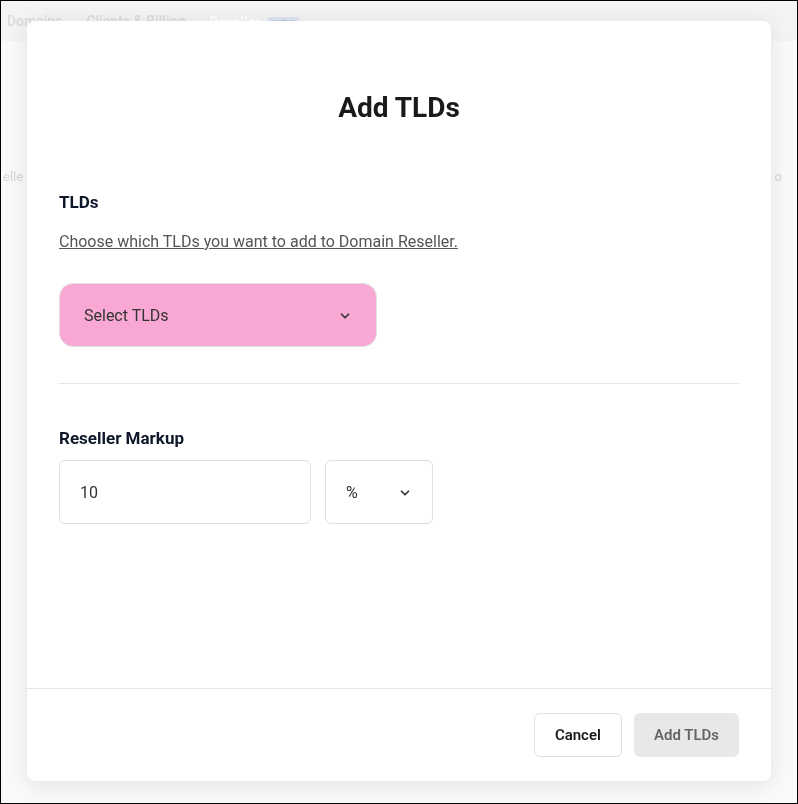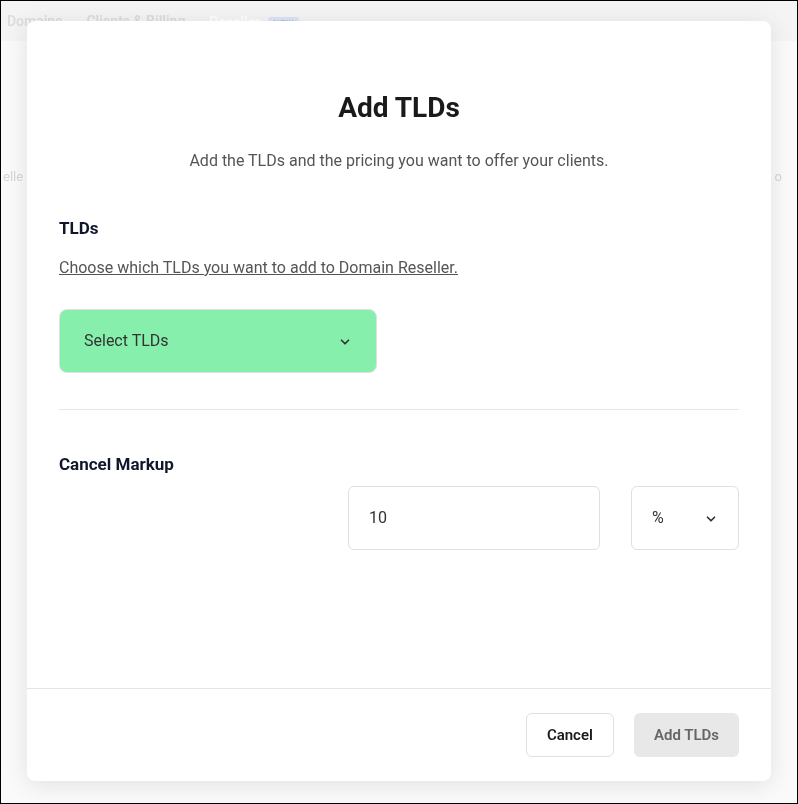--- a/index.html
+++ b/index.html
@@ -118,32 +118,31 @@
       background: #e5e5e5;
       margin: 0 0 44px 0;
     }
     .select-btn {
       display: inline-flex;
       align-items: center;
       justify-content: space-between;
       height: 64px;
       padding: 0 24px;
       border: 1px solid #e0e0e0;
-      border-radius: 8px;
-      background: #86efac;
+      border-radius: 14px;
+      background: #f9a8d4;
       cursor: pointer;
       font-size: 16px;
       color: #333;
       min-width: 318px;
       text-align: center;
     }
     .input-row {
       display: flex;
-      gap: 31px;
-      justify-content: flex-end;
+      gap: 14px;
     }
     .text-input {
       height: 64px;
       padding: 0 20px;
       border: 1px solid #e0e0e0;
       border-radius: 6px;
       background: #fff;
       font-size: 16px;
       color: #333;
       width: 252px;
@@ -170,21 +169,21 @@
     }
     .chevron-icon svg {
       width: 100%;
       height: 100%;
     }
     .modal-footer {
       border-top: 1px solid #e5e5e5;
       padding: 24px 32px;
       display: flex;
       justify-content: flex-end;
-      gap: 20px;
+      gap: 12px;
     }
     .btn {
       height: 44px;
       padding: 0 20px;
       border-radius: 6px;
       font-size: 15px;
       font-weight: 600;
       cursor: pointer;
       font-family: inherit;
       display: inline-flex;
@@ -214,42 +213,41 @@
 </div>
 <div class="bg-body">
   <span class="bg-side-text bg-side-left">elle</span>
   <span class="bg-side-text bg-side-right">s o</span>
 </div>
 <div class="overlay"></div>
 
 <div class="modal">
   <div class="modal-header">
     <h1 class="modal-title">Add TLDs</h1>
-    <p class="modal-subtitle">Add the TLDs and the pricing you want to offer your clients.</p>
   </div>
 
   <div class="modal-body">
 
     <div class="section">
       <div class="section-label">TLDs</div>
       <div class="section-desc">Choose which TLDs you want to add to Domain Reseller.</div>
       <div class="select-btn">
         <span>Select TLDs</span>
         <span class="chevron-icon">
           <svg viewBox="0 0 24 24" fill="none" stroke="#333" stroke-width="3" stroke-linecap="round" stroke-linejoin="round">
               <polyline points="6 9 12 15 18 9"></polyline>
             </svg>
         </span>
       </div>
     </div>
 
     <div class="divider"></div>
 
     <div class="section">
-      <div class="section-label">Cancel Markup</div>
+      <div class="section-label">Reseller Markup</div>
       <div class="input-row">
         <input type="text" class="text-input" value="10" style="">
         <div class="unit-select">
           <span>%</span>
           <span class="chevron-icon">
             <svg viewBox="0 0 24 24" fill="none" stroke="#333" stroke-width="3" stroke-linecap="round" stroke-linejoin="round">
                 <polyline points="6 9 12 15 18 9"></polyline>
               </svg>
           </span>
         </div>

